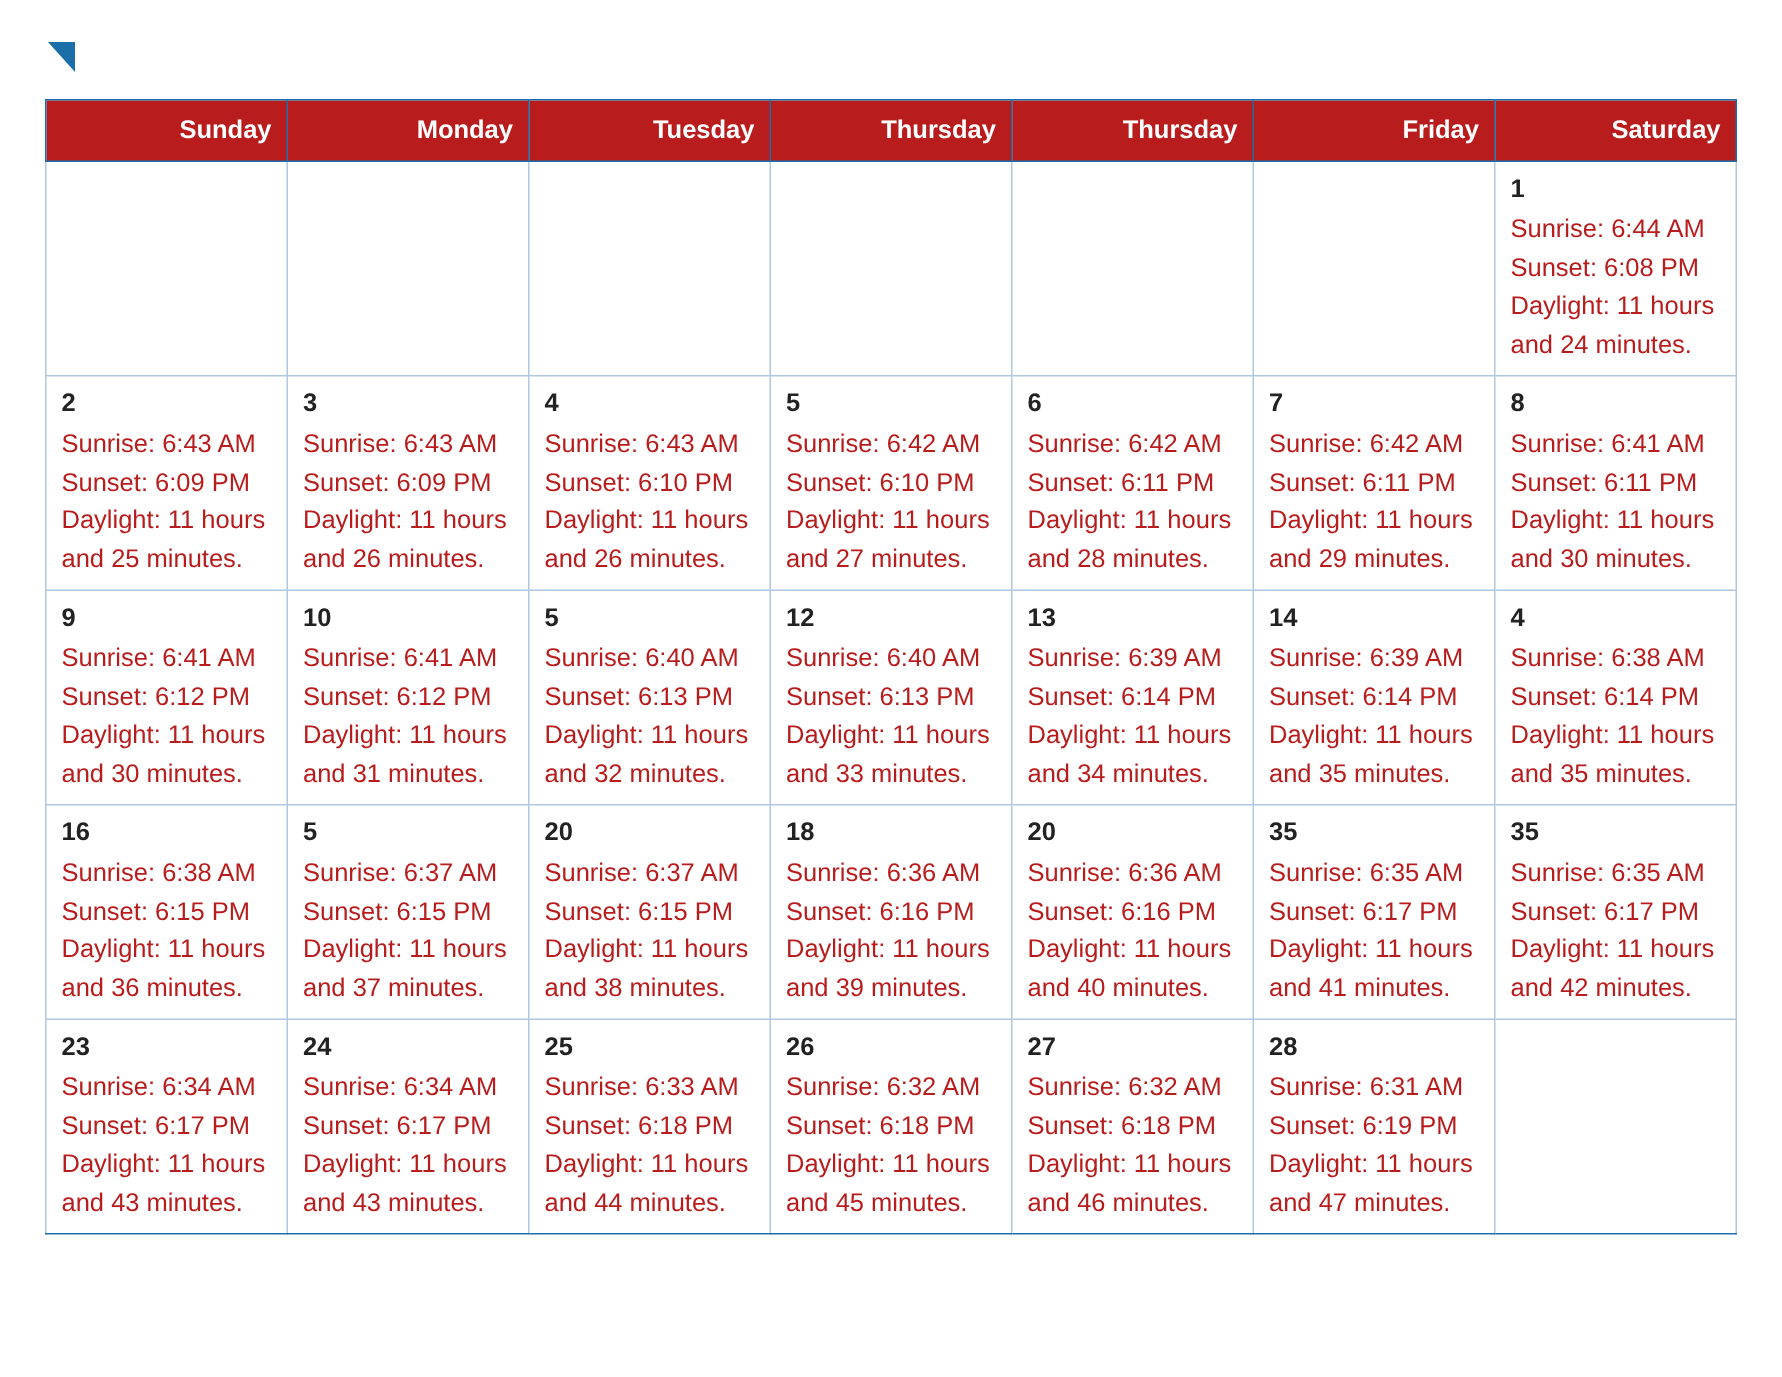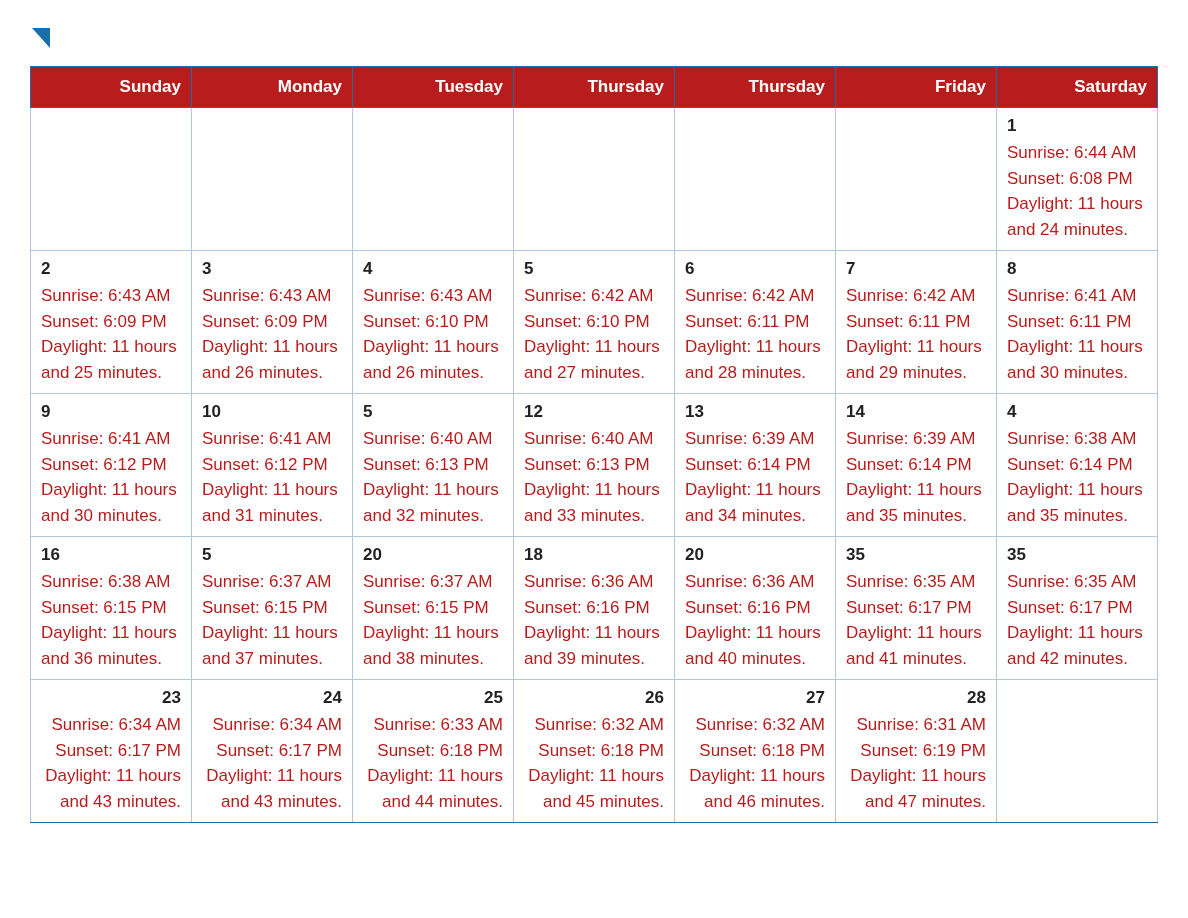--- a/index.html
+++ b/index.html
@@ -96,21 +96,20 @@
       line-height: 1.5;
     }
     .empty-cell {
       background: #fff;
     }
     tr.week-row td {
       height: 120px;
     }
     .last-row td {
       border-bottom: 1.5px solid #1a6fa8;
-      text-align: right;
     }
   </style>
 </head>
 <body>
 
 <div class="header">
   <div class="logo">
     <div class="logo-top">
       <span class="logo-general"></span>
       <div class="logo-arrow"></div>

